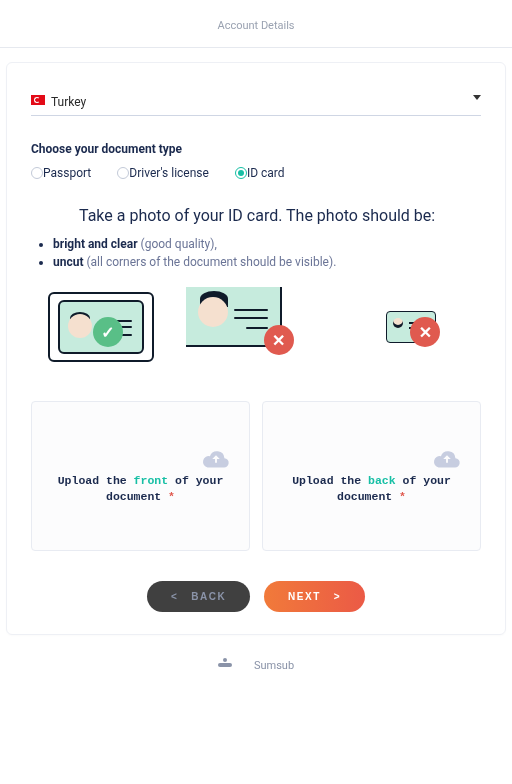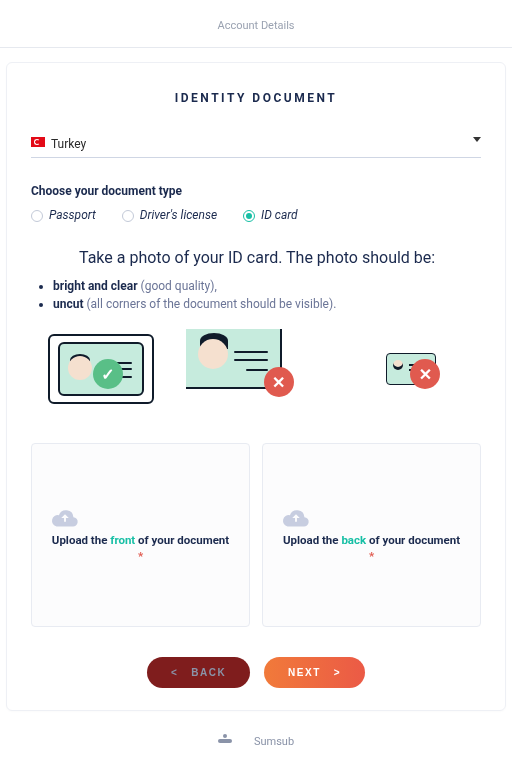--- a/index.html
+++ b/index.html
@@ -82,21 +82,21 @@
     border-right: 4px solid transparent;
     border-top: 5px solid #333;
   }
   .radios {
     display: flex;
     gap: 26px;
     margin-top: 10px;
     margin-bottom: 26px;
     align-items:center;
   }
-  .radio-item { display:flex; align-items:flex-end; gap:6px; cursor:pointer;font-style:italic; }
+  .radio-item { display:flex; align-items:center; cursor:pointer; }
   .radio {
     width: 12px; height: 12px;
     border: 1.5px solid #c3cad8;
     border-radius: 50%;
     display:inline-block;
     position:relative;
   }
   .radio.selected { border-color: #17bfa5; }
   .radio.selected::after {
     content:"";
@@ -158,44 +158,45 @@
     content:""; position:absolute; right:6px; top:10px; width:20px; height:2px; background:#0f1b2a; box-shadow:0 5px 0 #0f1b2a;
   }
   .ex3 .mark { left: 70px; top: 30px; }
 
   .uploads { display:flex; gap: 12px; margin-bottom: 30px; }
   .upload-box {
     flex:1;
     border:1px solid #e8ebf2;
     background:#fcfcfd;
     border-radius:4px;
-    height:184px;
+    height:150px;
     display:flex;
     flex-direction:column;
-    align-items:flex-start;
+    align-items:flex-end;
     justify-content:center;
     cursor:pointer;
     padding: 0 18px;
     text-align:center;
+    font-family:Liberation Mono, monospace;
   }
   .upload-text { font-size:11.5px; font-weight:700; color:#1b2a4e; line-height:1.4; }
   .upload-text .front { color:#17bfa5; }
   .upload-text .back { color:#17bfa5; }
   .req-star{ color:#e05a4f; }
 
   .actions { display:flex; justify-content:center; gap: 14px; margin-top: 4px; }
   .btn {
     border:none; border-radius: 18px;
     padding: 10px 24px;
     font-size: 10px;
     letter-spacing: 1.5px;
     font-weight:700;
     cursor:pointer;
   }
-  .btn-back { background:#7f1d1d; color:#8a93a8; }
+  .btn-back { background:#404040; color:#8a93a8; }
   .btn-next { background: linear-gradient(90deg,#f17a3a,#eb5a46); color:#fff; }
 
   .footer-brand {
     display:flex; align-items:center; justify-content:center;
     gap:22px;
     color:#8a93a8;
     font-size:11px;
     padding: 14px 0 8px;
   }
   .brand-icon {
@@ -211,21 +212,20 @@
 </style>
 </head>
 <body>
 
 <div class="tabs">
   <div class="tab">Account Details</div>
 </div>
 
 <div class="card">
 
-  <div class="title">IDENTITY DOCUMENT</div>
 
 
   <div class="country-select">
     <span class="flag"></span>
     <span class="country-name">Turkey</span>
     <span class="caret-down"></span>
   </div>
 
   <div class="section-label">Choose your document type</div>
 

